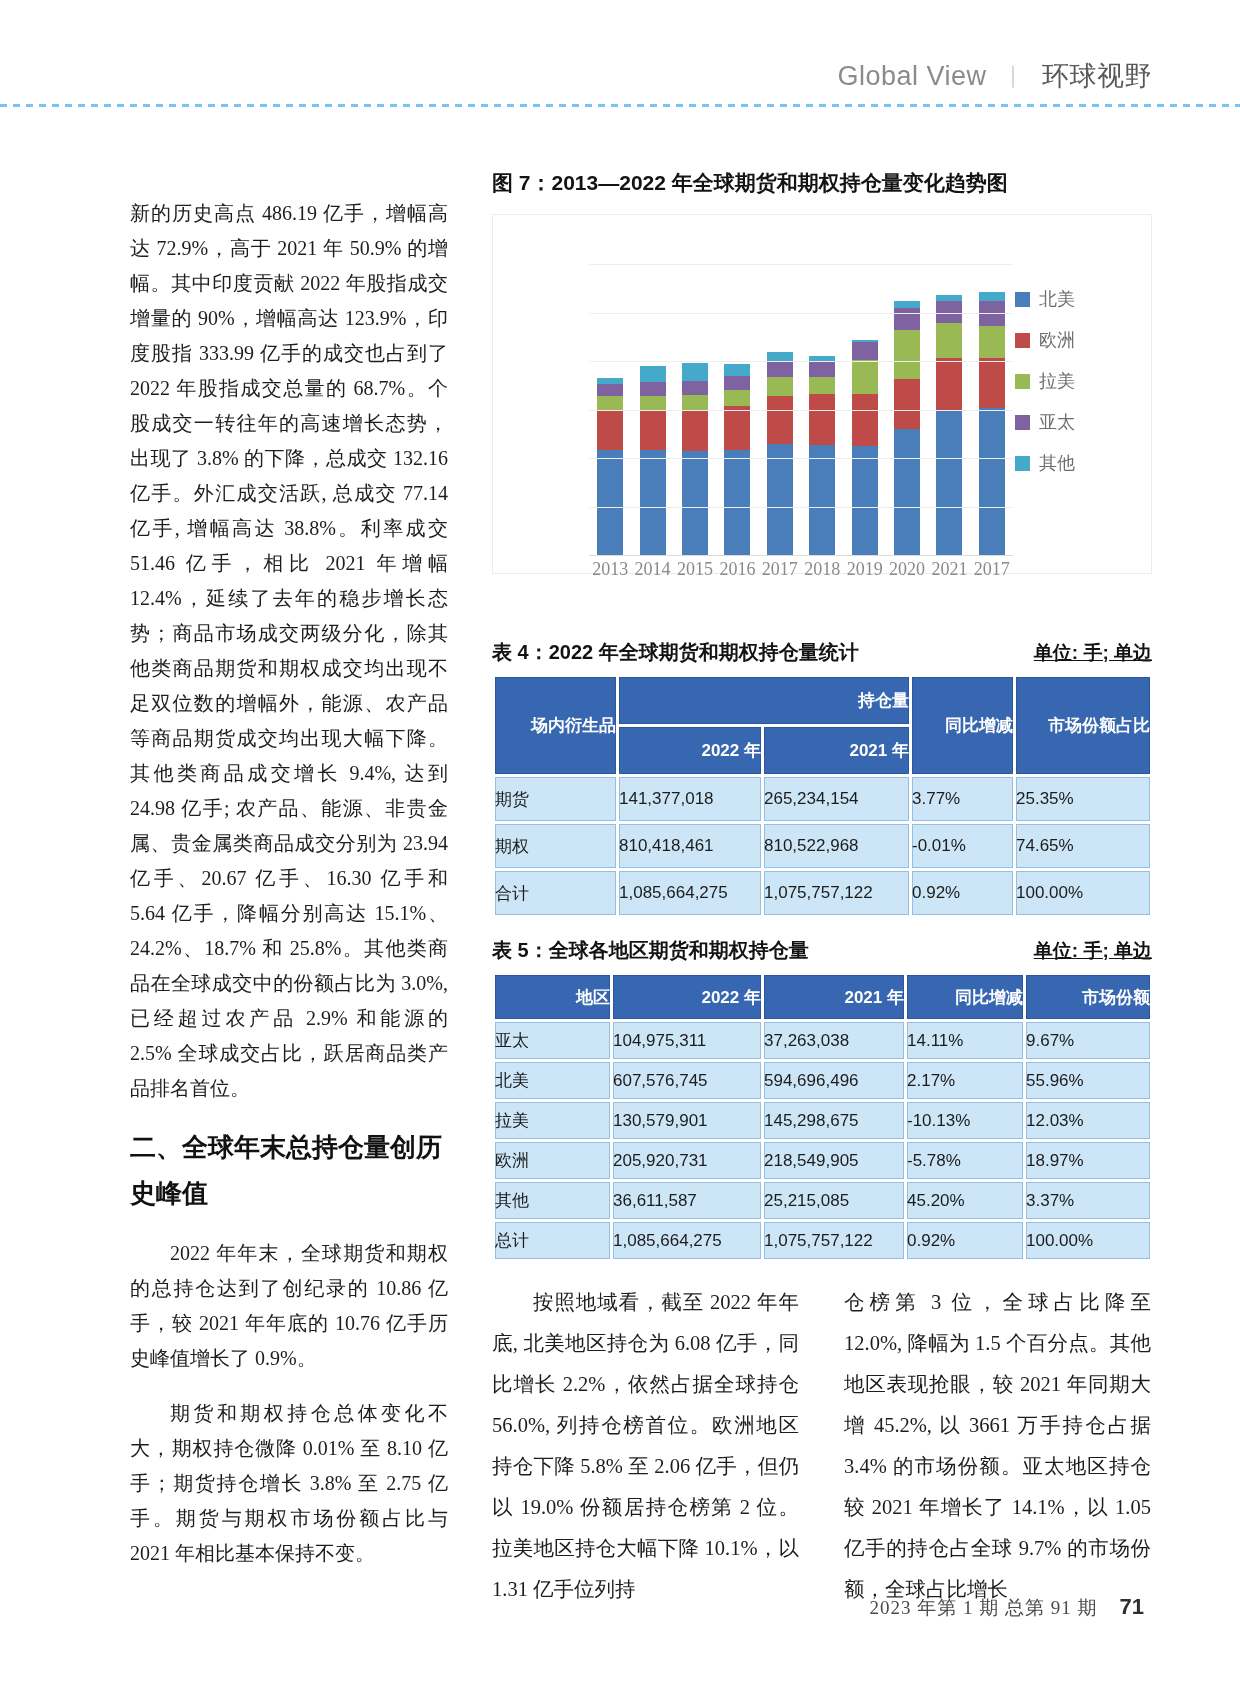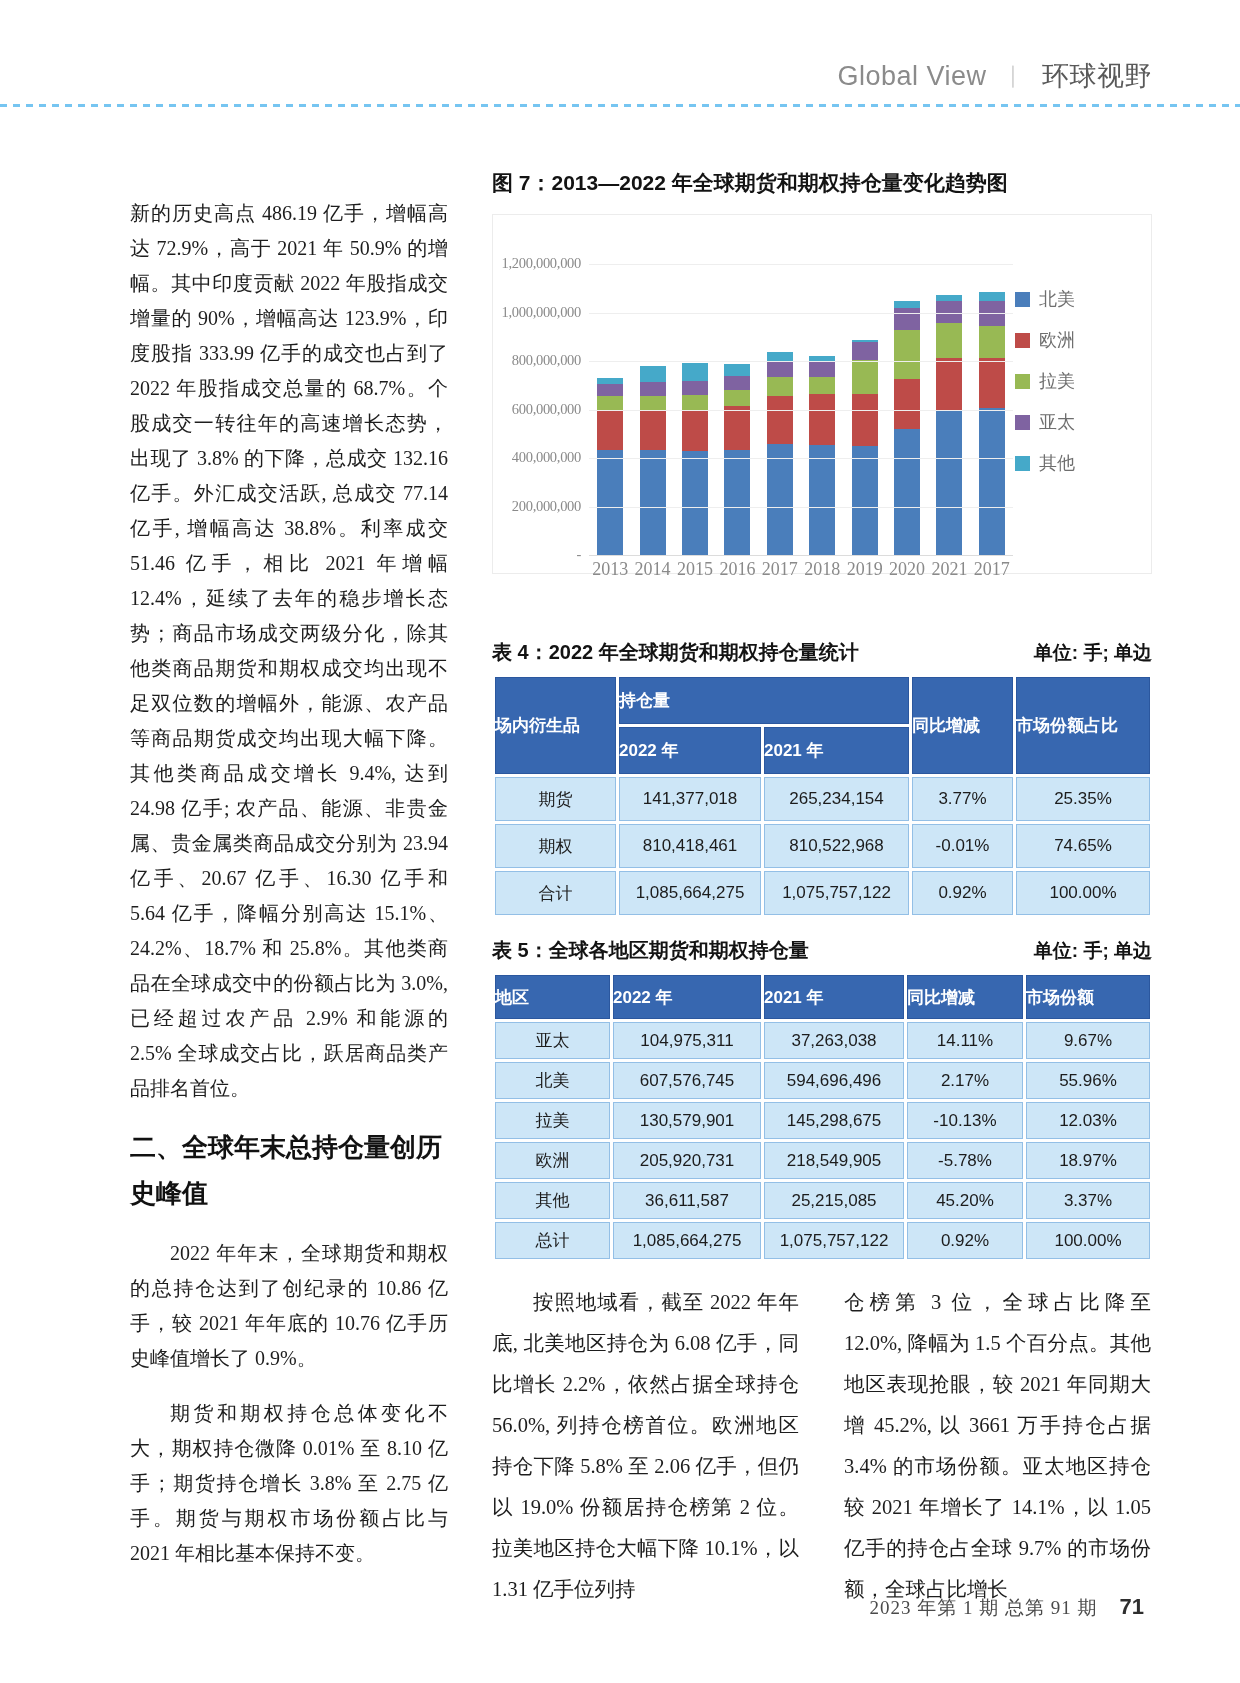--- a/index.html
+++ b/index.html
@@ -42,29 +42,29 @@
   .legend{position:absolute;left:522px;top:76px;}
   .legend-item{display:flex;align-items:center;height:16px;margin-bottom:25px;}
   .swatch{width:15px;height:15px;margin-right:9px;flex:0 0 15px;}
   .legend-label{font-size:18px;color:#6e6e6e;font-family:"Liberation Serif",serif;white-space:nowrap;}
   
   .tbl-cap-row{display:flex;justify-content:space-between;align-items:flex-end;height:28px;
                font-family:"Liberation Sans",sans-serif;font-weight:bold;color:#131313;}
   .tbl-cap-row.cap4{margin-top:64px;}
   .tbl-cap-row.cap5{margin-top:18px;}
   .tbl-cap{font-size:20px;}
-  .tbl-unit{font-size:19px;}
+  .tbl-unit{font-size:19px;text-decoration:underline;}
   
   table.datatable{border-collapse:collapse;margin-top:8px;table-layout:fixed;width:658px;
                   font-family:"Liberation Sans",sans-serif;}
   table.datatable th{background:#3767b0;color:#ffffff;font-size:17px;font-weight:bold;
                      border:3px solid #ffffff;box-shadow:inset 0 0 0 1px rgba(32,72,140,.5);
-                     text-align:left;vertical-align:middle;padding:0;}
+                     text-align:right;vertical-align:middle;padding:0;}
   table.datatable td{background:#cde6f7;color:#1c1c1c;font-size:17px;border:3px solid #ffffff;
-                     box-shadow:inset 0 0 0 1px #93bfe6;text-align:center;vertical-align:middle;padding:0;}
+                     box-shadow:inset 0 0 0 1px #93bfe6;text-align:left;vertical-align:middle;padding:0;}
   #table4 th{height:47px;}
   #table4 td{height:44px;}
   #table5 th{height:44px;}
   #table5 td{height:37px;}
   
   .two-cols{display:flex;gap:45px;margin-top:20px;}
   .two-cols p{margin:0;width:307px;font-size:20.5px;line-height:41px;text-align:justify;color:#1d1d1d;}
   .two-cols p.indent{text-indent:2em;}
   
   .pg-footer{position:absolute;top:1594px;right:96px;display:flex;align-items:baseline;white-space:nowrap;}
@@ -86,29 +86,20 @@
     <div class="sec-heading">二、全球年末总持仓量创历史峰值</div>
     <p class="indent">2022 年年末，全球期货和期权的总持仓达到了创纪录的 10.86 亿手，较 2021 年年底的 10.76 亿手历史峰值增长了 0.9%。</p>
     <p class="indent">期货和期权持仓总体变化不大，期权持仓微降 0.01% 至 8.10 亿手；期货持仓增长 3.8% 至 2.75 亿手。期货与期权市场份额占比与 2021 年相比基本保持不变。</p>
   </div>
 
   <div class="col-right">
 
     <div class="fig-caption">图 7：2013—2022 年全球期货和期权持仓量变化趋势图</div>
 
     <div class="chart-box">
-      <div class="y-labels">
-          <div class="ylab" style="top: 28px;">1,200,000,000</div>
-          <div class="ylab" style="top: 76.5px;">1,000,000,000</div>
-          <div class="ylab" style="top: 125px;">800,000,000</div>
-          <div class="ylab" style="top: 173.5px;">600,000,000</div>
-          <div class="ylab" style="top: 222px;">400,000,000</div>
-          <div class="ylab" style="top: 270.5px;">200,000,000</div>
-          <div class="ylab" style="top: 319px;">-</div>
-        </div>
       <div class="plot">
         <div class="bar-cols">
             <div class="bar-col">
               <div class="stack">
                 <div class="seg" title="北美 2013" style="height: 105px; background: rgb(74, 126, 187);"></div>
                 <div class="seg" title="欧洲 2013" style="height: 40px; background: rgb(190, 75, 72);"></div>
                 <div class="seg" title="拉美 2013" style="height: 14px; background: rgb(152, 185, 84);"></div>
                 <div class="seg" title="亚太 2013" style="height: 12px; background: rgb(127, 99, 161);"></div>
                 <div class="seg" title="其他 2013" style="height: 6px; background: rgb(69, 169, 201);"></div>
               </div>

